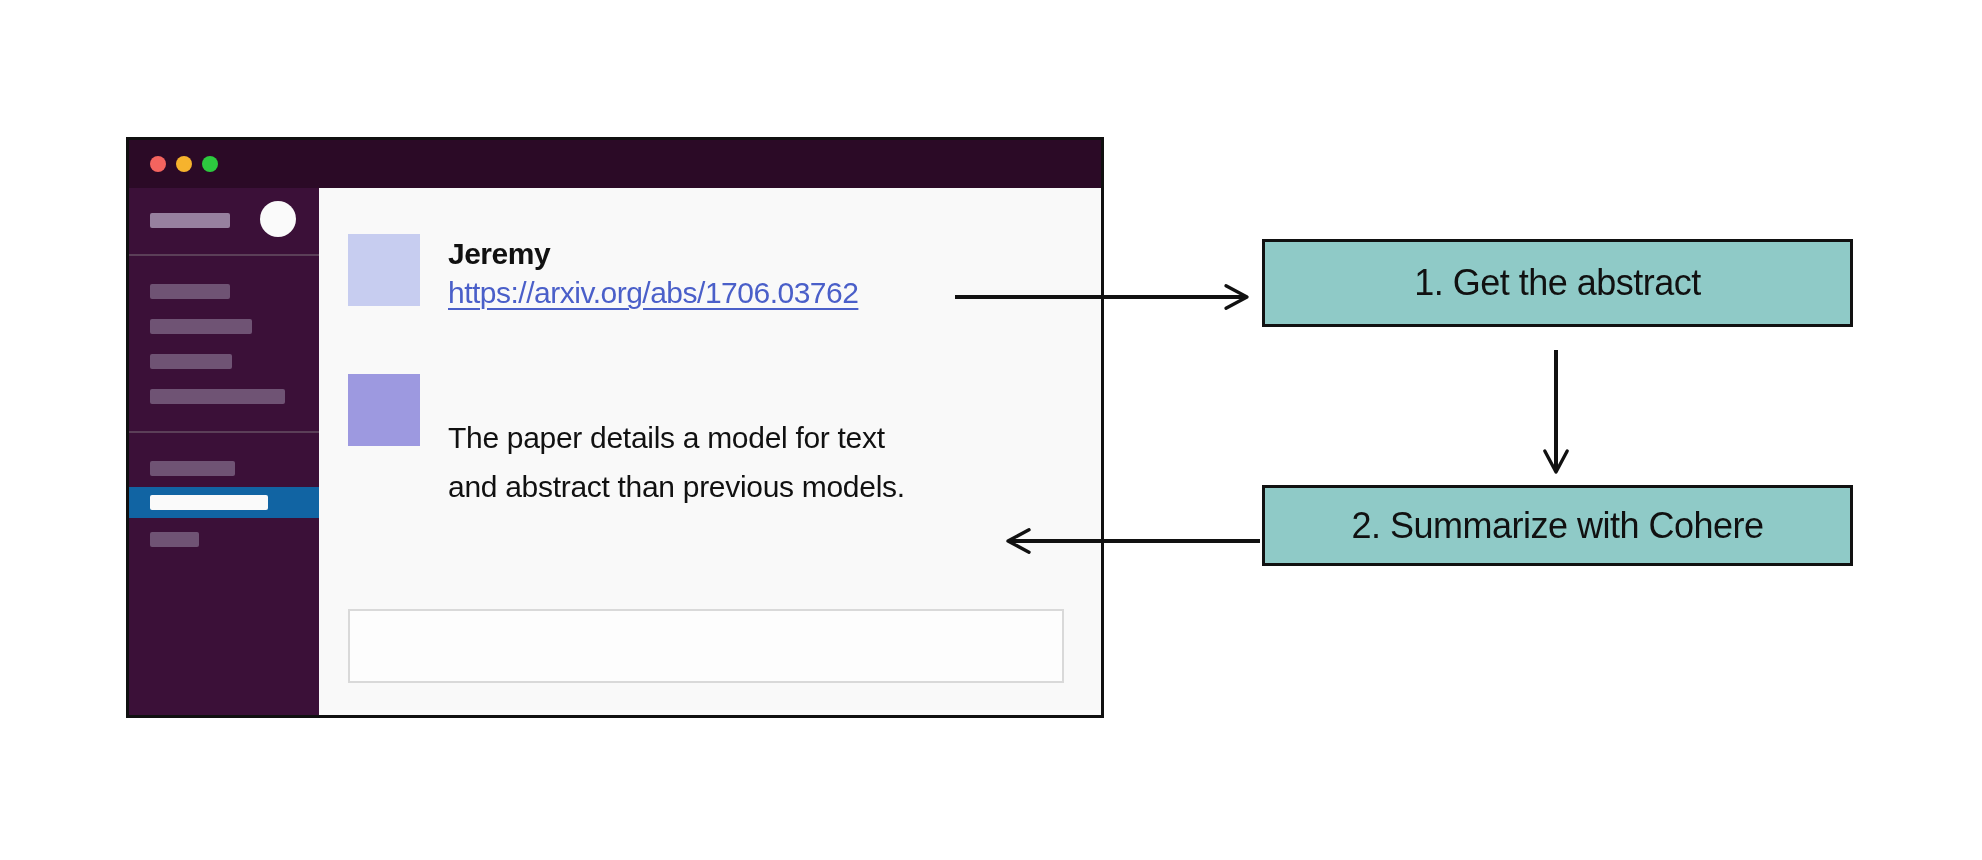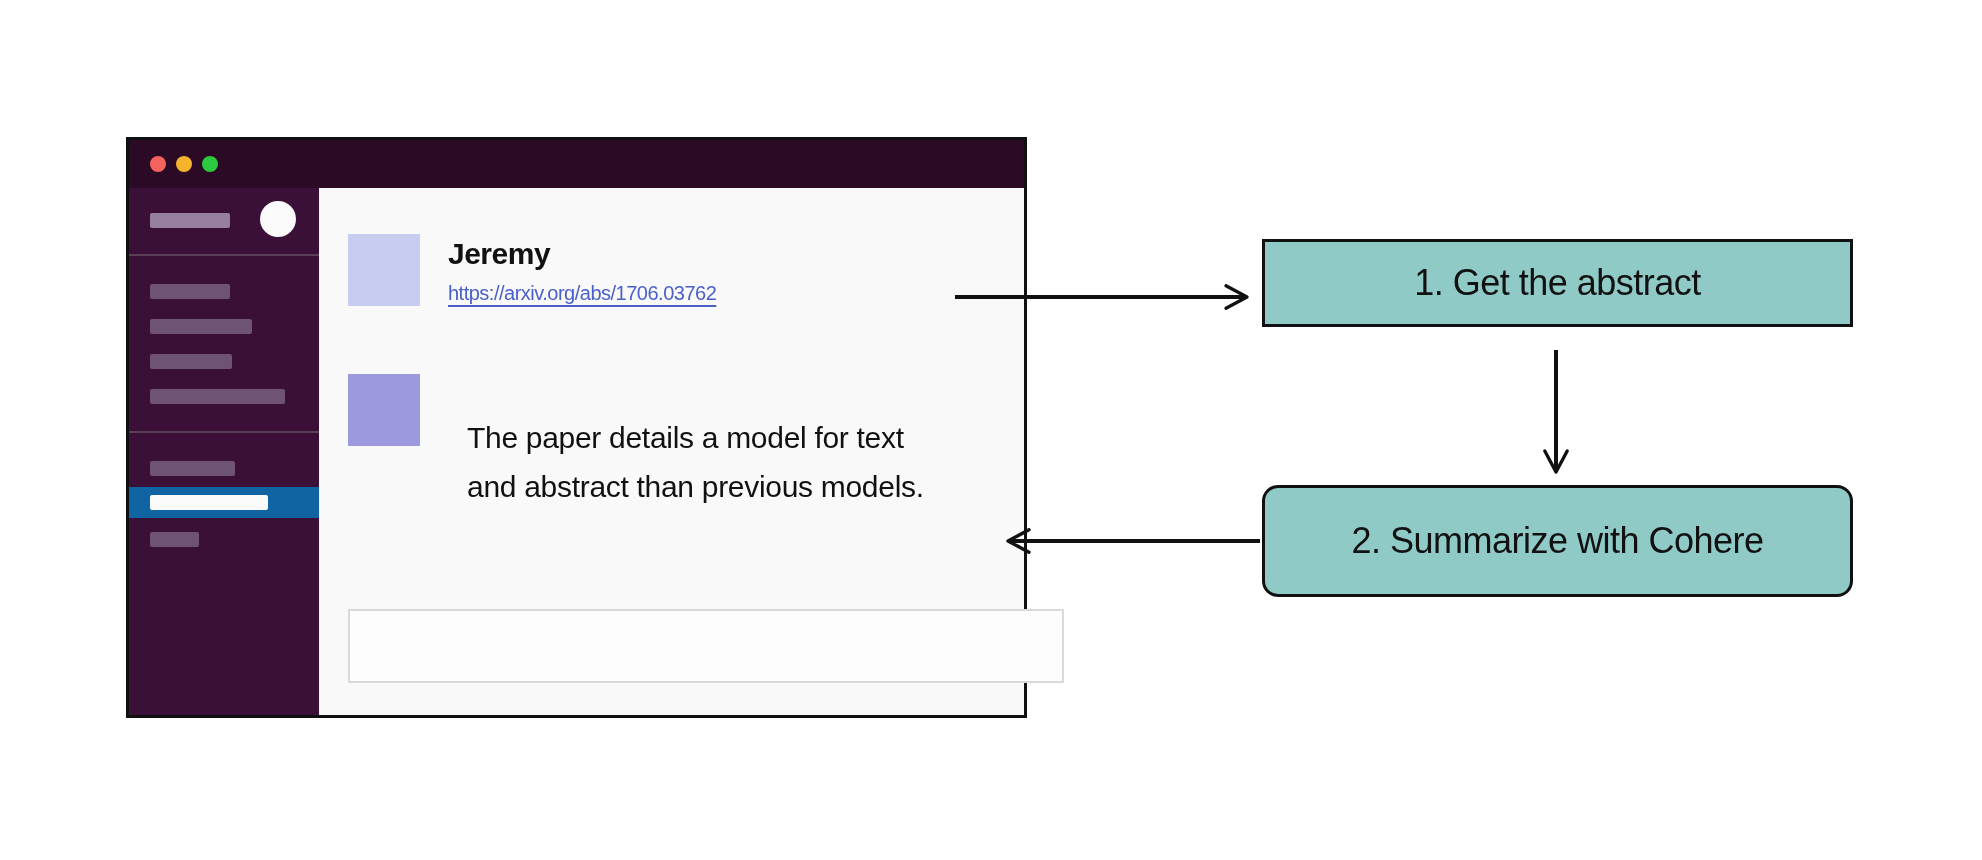--- a/index.html
+++ b/index.html
@@ -10,21 +10,21 @@
     --user-avatar:#c7cdf0; --bot-avatar:#9d99e0; --link-color:#4a5fc9;
     --text-color:#111111; --box-fill:#8fcac7; --box-border:#111111;
     --arrow-color:#111111; --input-border:#d9d9d9; --input-bg:#fdfdfd;
     --white:#fafafa;
   }
   *{margin:0;padding:0;box-sizing:border-box;}
   body{font-family:"Liberation Sans","DejaVu Sans",sans-serif;background:#fff;}
   .canvas{position:relative;width:1982px;height:860px;background:var(--canvas-bg);overflow:hidden;}
 
   
-  .window{position:absolute;left:126px;top:137px;width:901px;height:581px;
+  .window{position:absolute;left:126px;top:137px;width:978px;height:581px;
           border:3px solid var(--window-border);background:var(--main-bg);
           display:flex;flex-direction:column;}
   .titlebar{height:48px;flex:0 0 48px;background:var(--titlebar-bg);
             display:flex;align-items:center;padding-left:21px;}
   .dot{width:16px;height:16px;border-radius:50%;margin-right:10px;}
   .dot.red{background:var(--traffic-red);}
   .dot.yellow{background:var(--traffic-yellow);}
   .dot.green{background:var(--traffic-green);}
 
   .winbody{flex:1;display:flex;min-height:0;}
@@ -38,34 +38,34 @@
   .active-row .bar{position:absolute;left:21px;top:8px;width:118px;height:15px;background:var(--white);border-radius:2px;}
 
   .main{position:relative;flex:1;background:var(--main-bg);}
   .msg-avatar{position:absolute;left:29px;width:72px;height:72px;}
   .msg-avatar.user{top:46px;background:var(--user-avatar);}
   .msg-avatar.bot{top:186px;background:var(--bot-avatar);}
   .author{position:absolute;left:129px;font-size:30px;font-weight:700;
           letter-spacing:-0.5px;color:var(--text-color);line-height:34px;}
   .author.a1{top:49px;}
   .author.a2{top:184px;}
-  .msg-link{position:absolute;left:129px;top:88px;font-size:20px;letter-spacing:-0.5px;
+  .msg-link{position:absolute;left:129px;top:88px;font-size:30px;letter-spacing:-0.5px;
             color:var(--link-color);text-decoration:underline;text-underline-offset:5px;
             text-decoration-thickness:2px;line-height:34px;}
   .msg-body{position:absolute;left:129px;top:226px;font-size:30px;letter-spacing:-0.3px;
-            color:var(--text-color);line-height:48.5px;margin-left:19px;}
+            color:var(--text-color);line-height:48.5px;}
   .input-box{position:absolute;left:29px;top:421px;width:716px;height:74px;
              background:var(--input-bg);border:2px solid var(--input-border);}
 
   
   .flow-box{position:absolute;left:1262px;width:591px;background:var(--box-fill);
             border:3px solid var(--box-border);display:flex;align-items:center;
             justify-content:center;font-size:36px;letter-spacing:-0.5px;color:var(--text-color);}
   .flow-box.step1{top:239px;height:88px;}
-  .flow-box.step2{top:485px;height:112px;border-radius:16px;}
+  .flow-box.step2{top:485px;height:81px;}
   svg.arrows{position:absolute;left:0;top:0;pointer-events:none;}
 </style>
 </head>
 <body>
 
 <div class="canvas">
 
   <div class="window">
     <div class="titlebar">
       <div class="dot red"></div>

